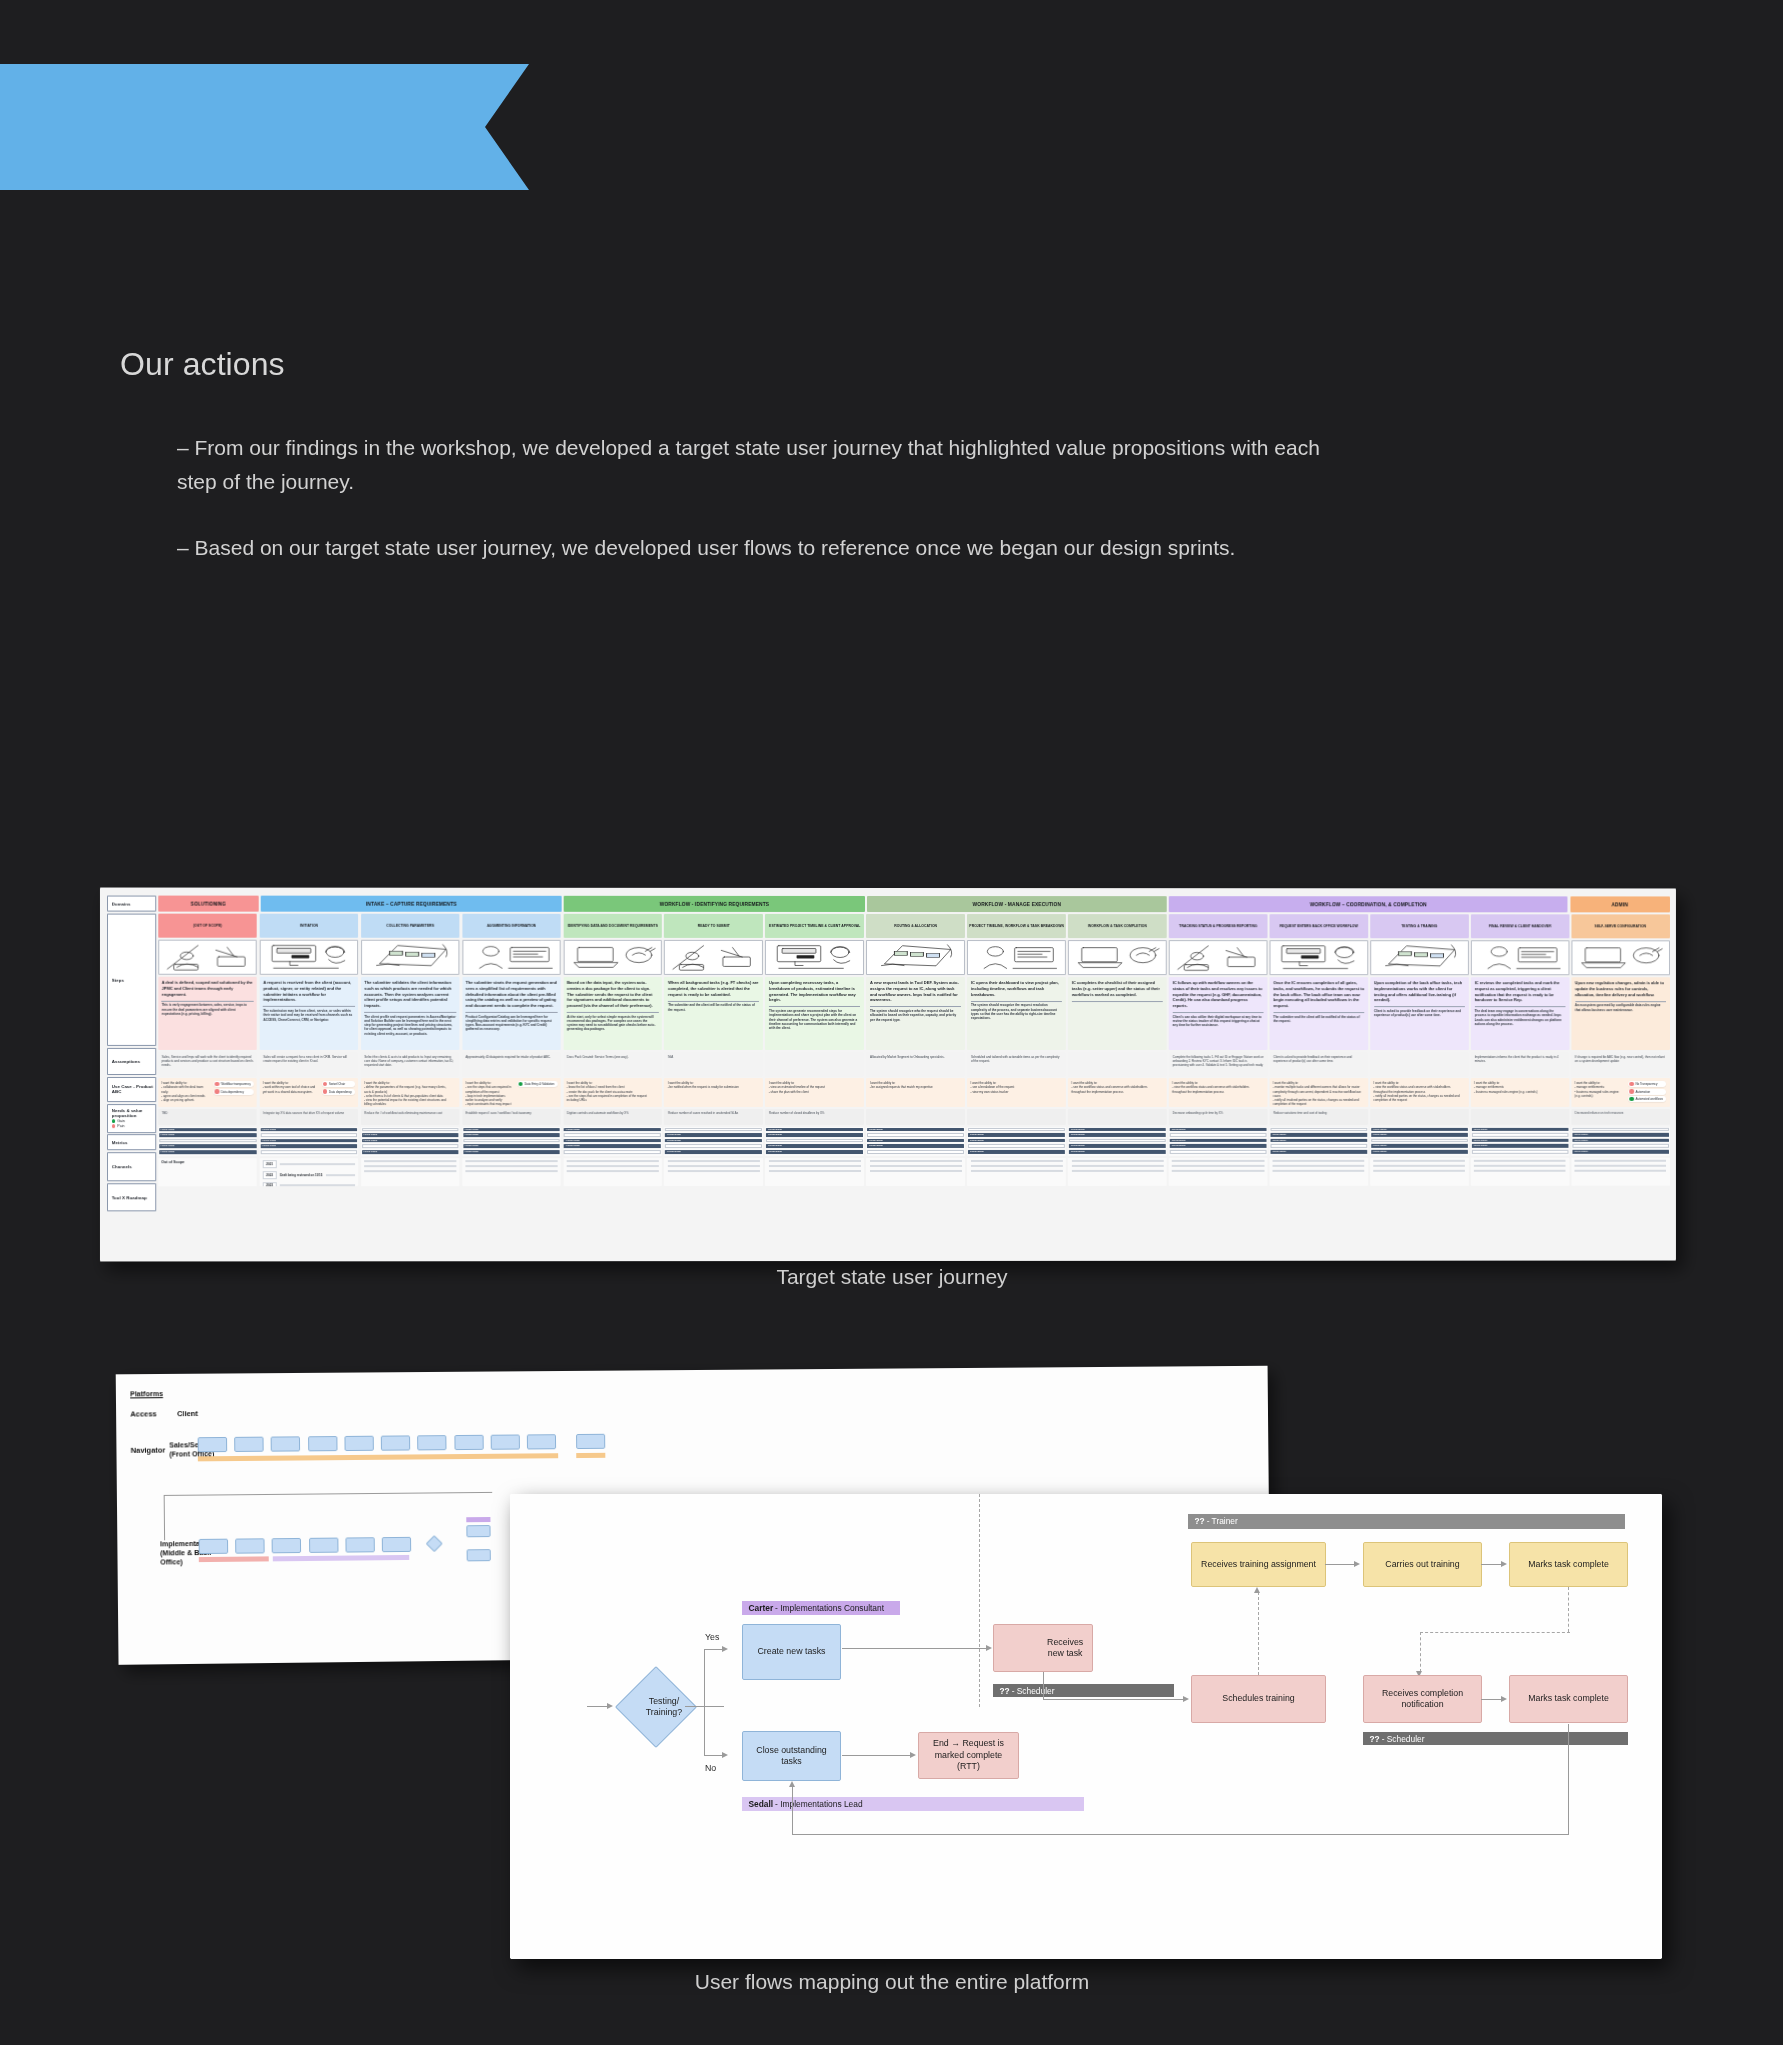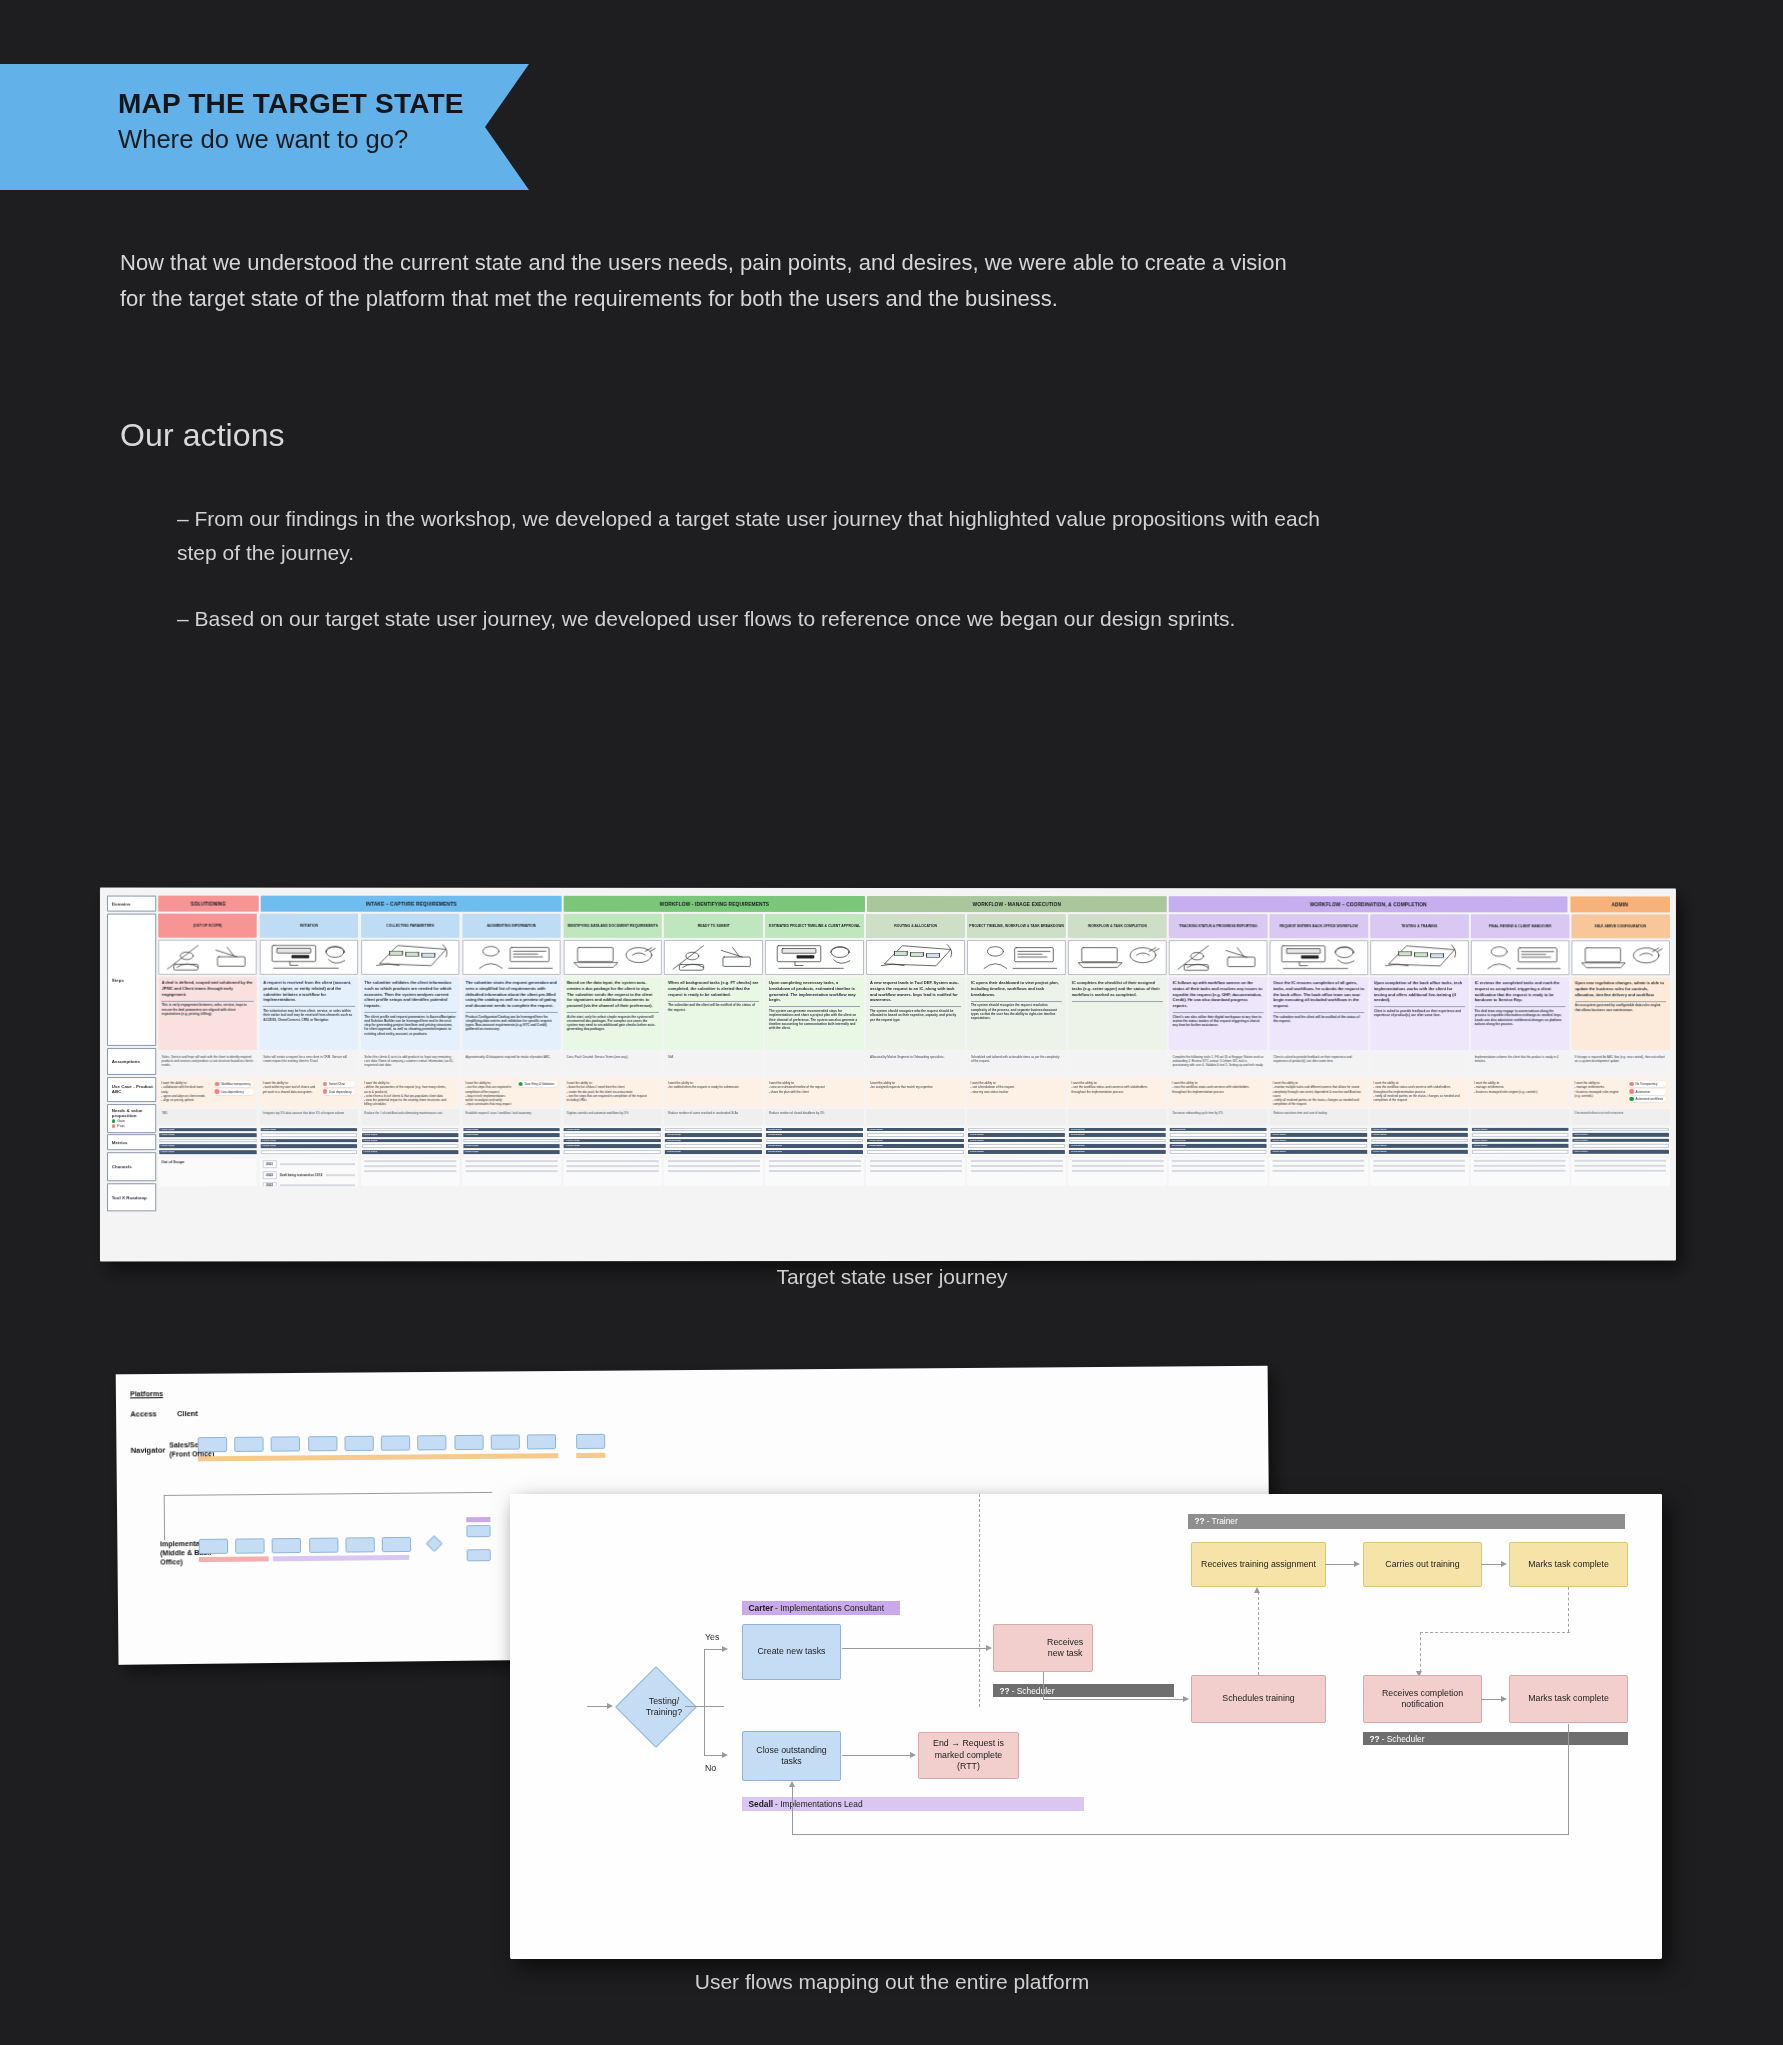--- a/index.html
+++ b/index.html
@@ -193,28 +193,23 @@
   .arrow.right { border-left:6px solid #9a9a9a; border-top:3.7px solid transparent; border-bottom:3.7px solid transparent; }
   .arrow.down  { border-top:6px solid #9a9a9a; border-left:3.7px solid transparent; border-right:3.7px solid transparent; }
   .arrow.up    { border-bottom:6px solid #9a9a9a; border-left:3.7px solid transparent; border-right:3.7px solid transparent; }
   .elabel { position:absolute; font-size:8.8px; color:#2a2a2a; }
 </style>
 </head>
 <body>
 
 <div class="ribbon-wrap">
   <div class="ribbon"></div>
-  <div class="ribbon-inner">
-    <div class="ribbon-title">MAP THE TARGET STATE</div>
-    <div class="ribbon-sub">Where do we want to go?</div>
-  </div>
 </div>
 
 <div class="content">
-  <p class="intro">Now that we understood the current state and the users needs, pain points, and desires, we were able to create a vision for the target state of the platform that met the requirements for both the users and the business.</p>
   <h2 class="section-title">Our actions</h2>
   <div class="actions">
     <div class="action-item">– From our findings in the workshop, we developed a target state user journey that highlighted value propositions with each step of the journey.</div>
     <div class="action-item">– Based on our target state user journey, we developed user flows to reference once we began our design sprints.</div>
   </div>
 </div>
 
 <div class="fig1">
   <div class="fig1-card">
     <div class="jm">

